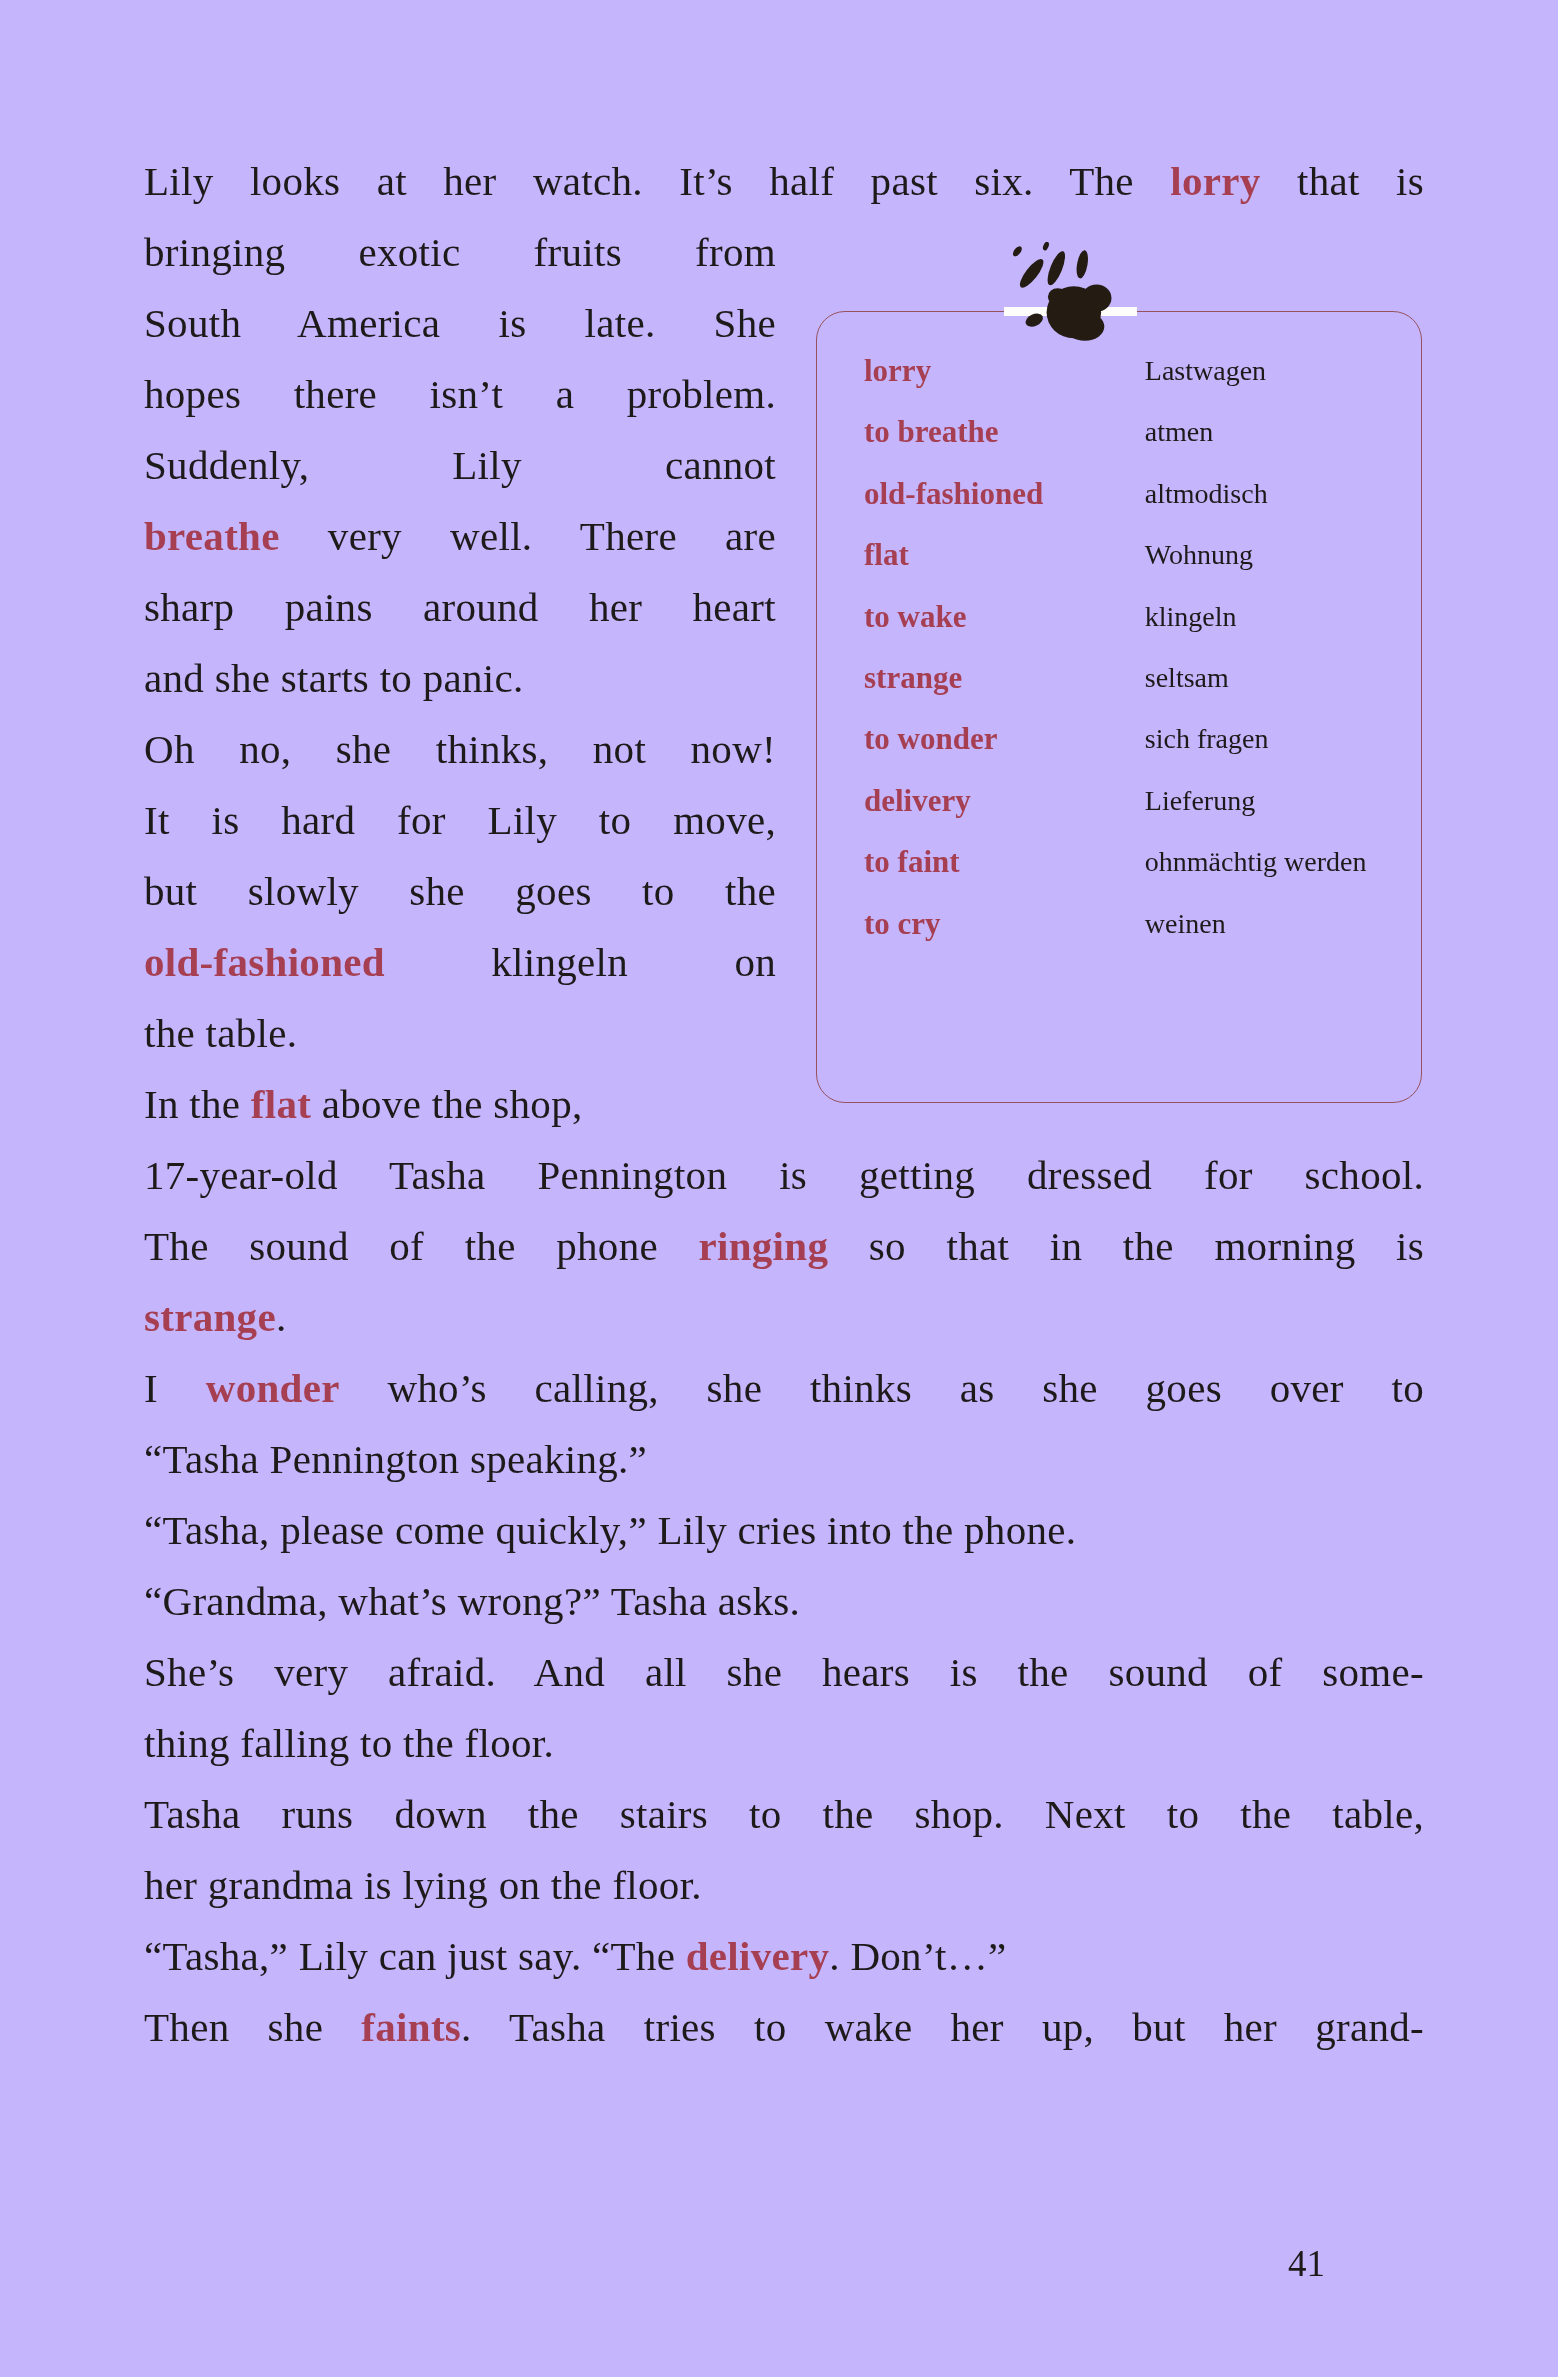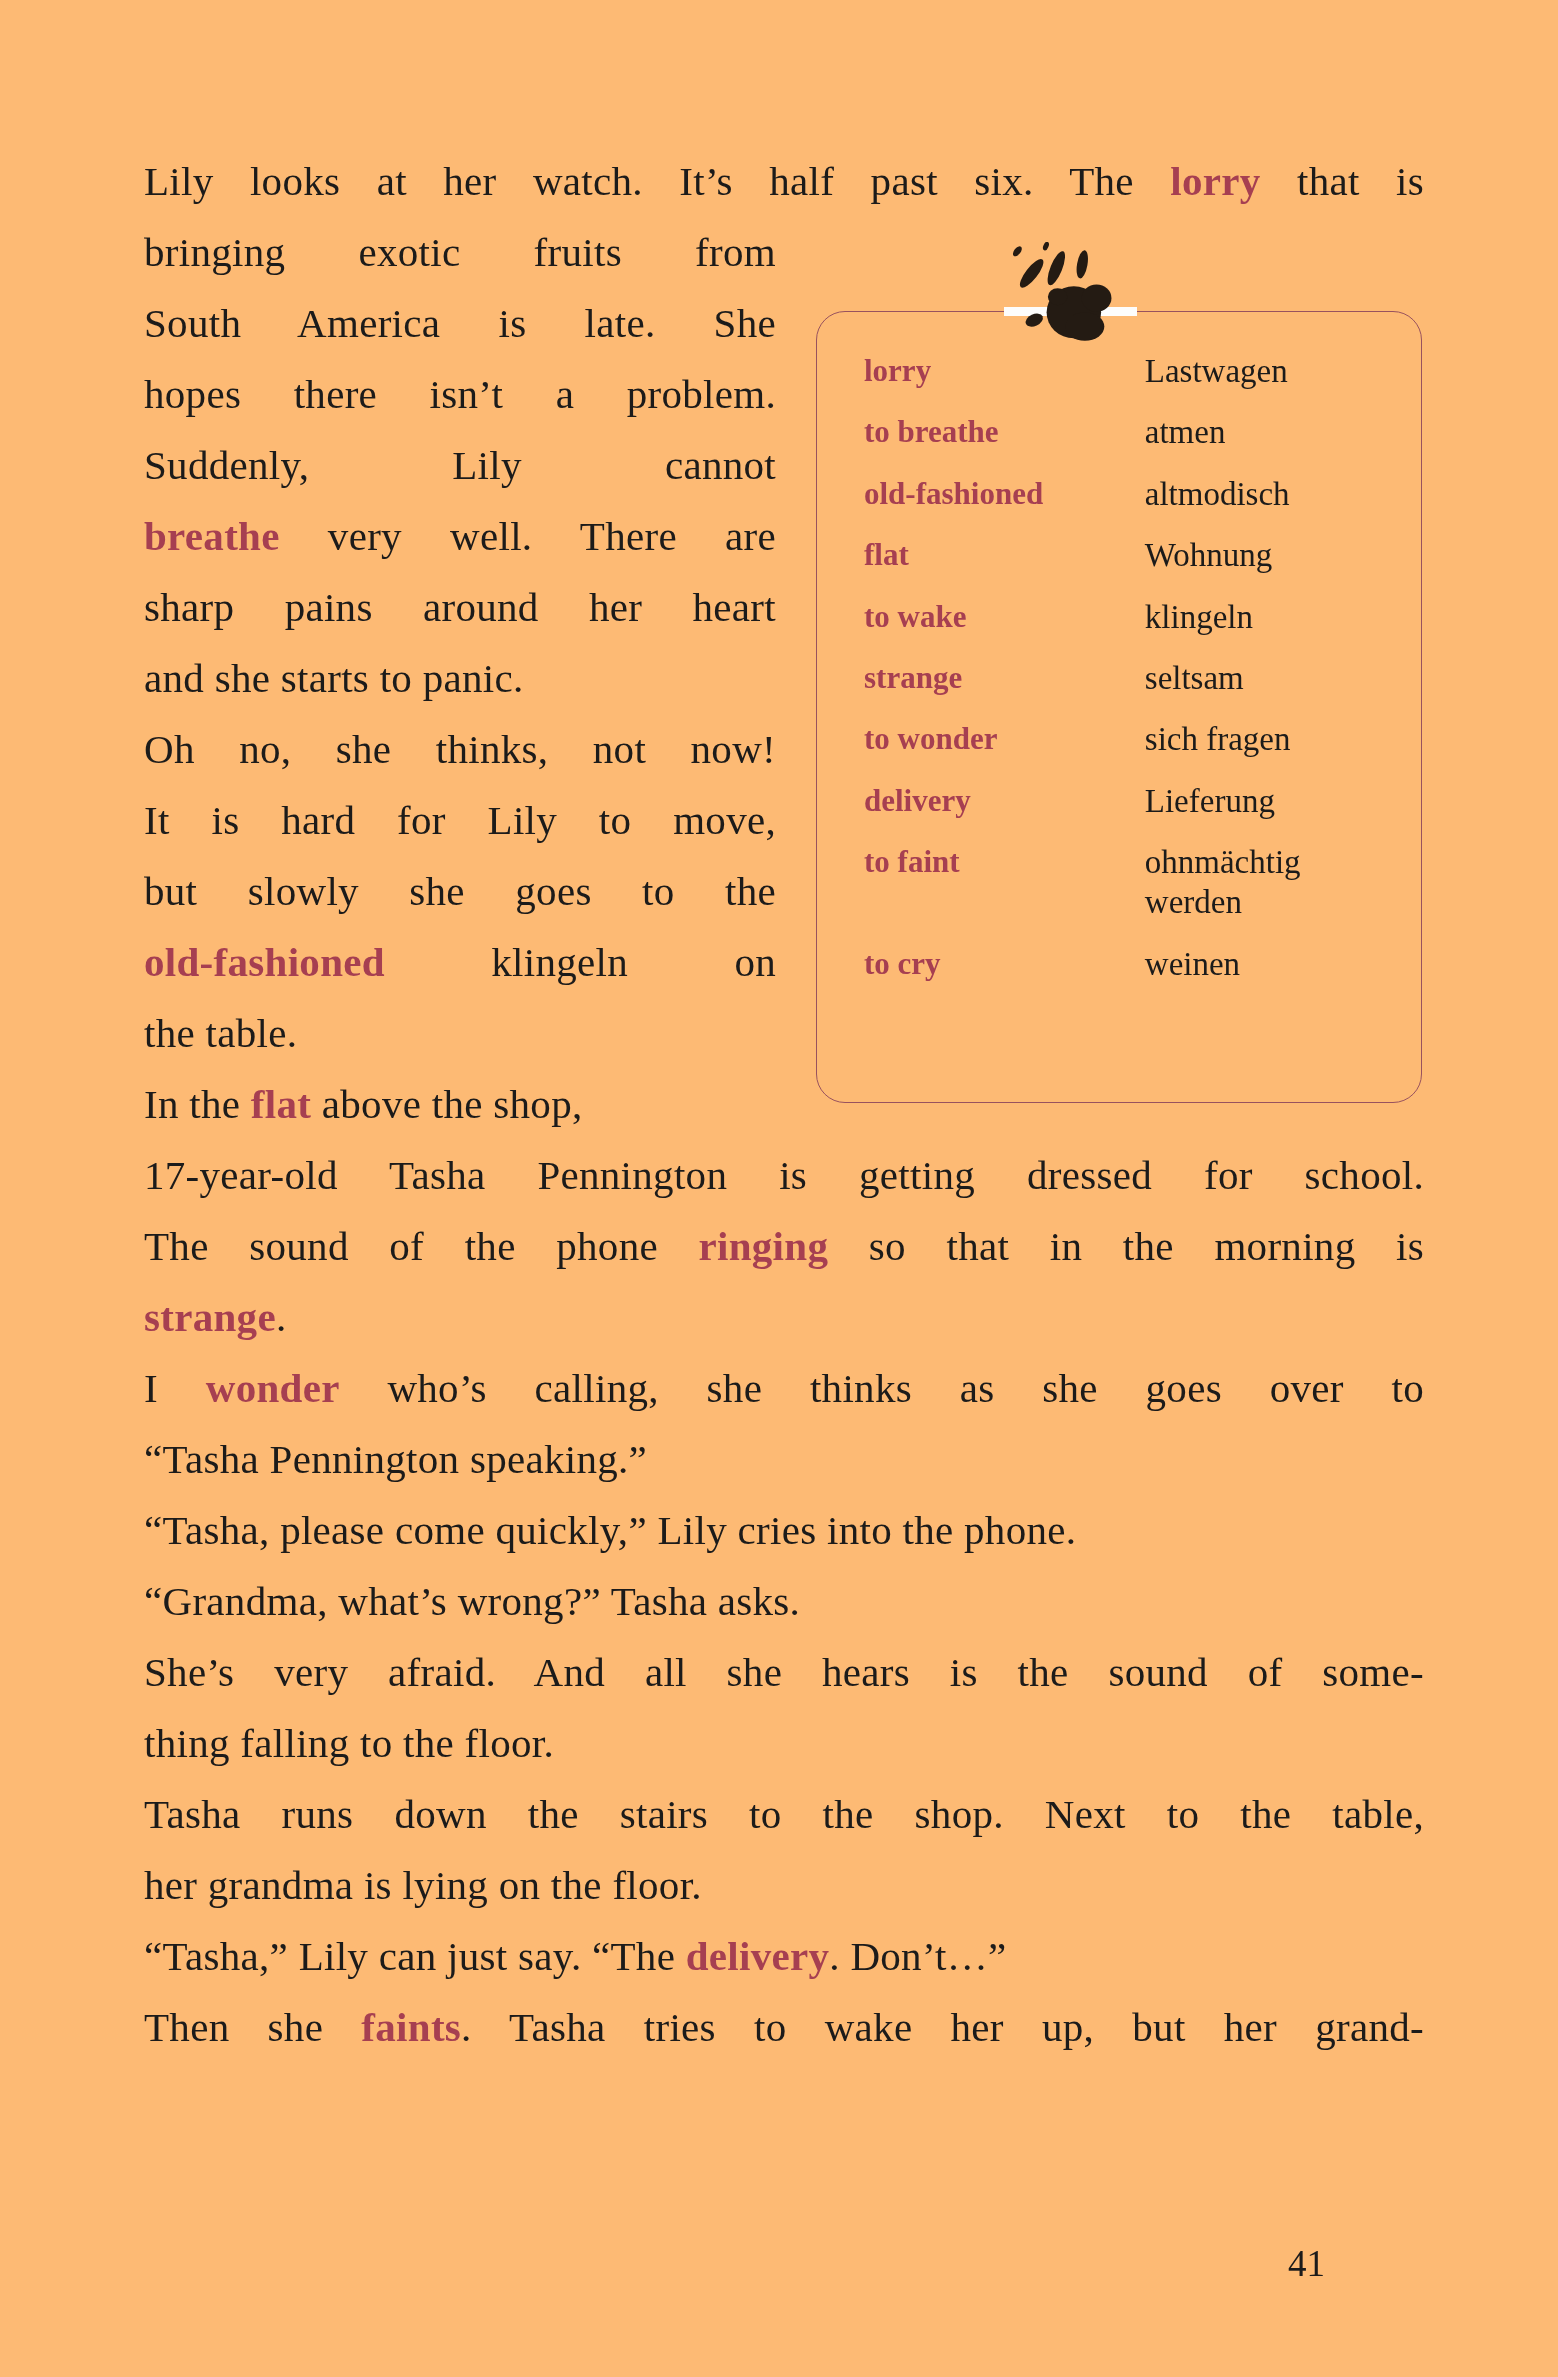--- a/index.html
+++ b/index.html
@@ -1,20 +1,20 @@
 <!DOCTYPE html>
 <html style="--kw: #a63f51; --box-border: #98525e;font-size:10.4px"><head>
 <meta charset="utf-8">
 <style>
   html, body { margin: 0; padding: 0; background: #ffffff; }
   .page {
     position: relative;
     width: 1559px;
     height: 2377px;
-    background: #fdba74;
+    background: #c4b5fd;
     font-family: "Liberation Serif", "DejaVu Serif", serif;
     color: #1c1b1a;
     overflow: hidden;
   }
   
   .story {
     position: absolute;
     left: 144px;
     top: 146px;
     width: 1280px;
@@ -63,21 +63,21 @@
   .vocab-en {
     width: 273px;
     margin-right: 7.8px;
     font-size: 31px;
     line-height: 40px;
     font-weight: bold;
     color: var(--kw, #a63f51);
   }
   .vocab-de {
     width: 239px;
-    font-size: 33px;
+    font-size: 28px;
     line-height: 40px;
     color: #1c1b1a;
   }
   .page-number {
     position: absolute;
     left: 1288px;
     top: 2242px;
     font-size: 37px;
     color: #1c1b1a;
   }

